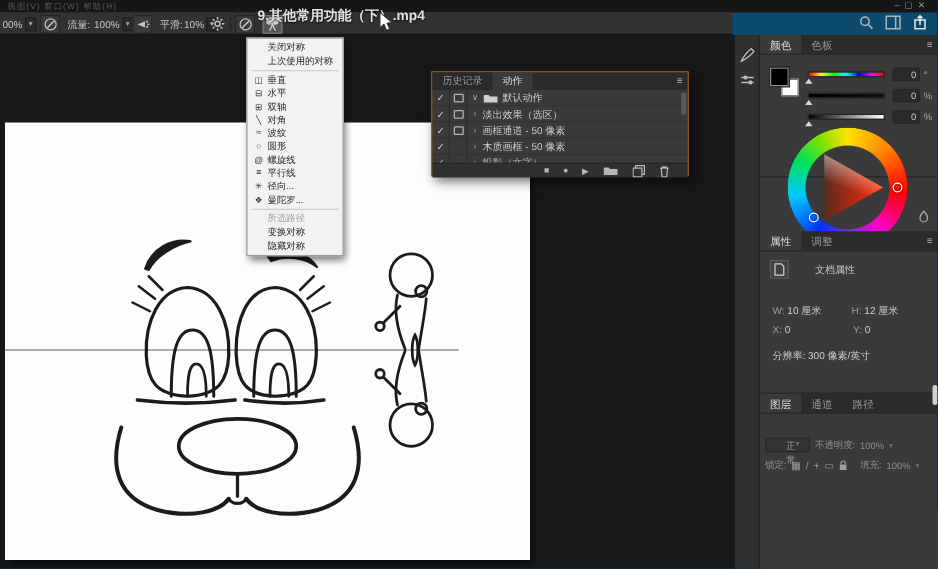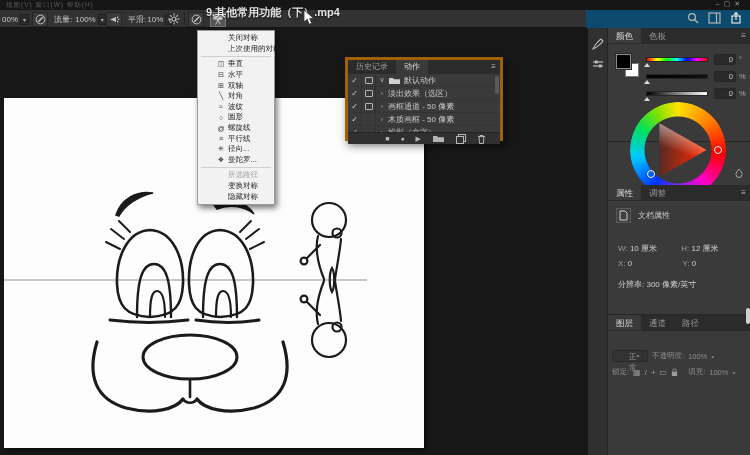--- a/index.html
+++ b/index.html
@@ -22,27 +22,27 @@
   .ob-sep { position:absolute; top:3px; width:1px; height:12px; background:#252525; }
   .tb-icons { position:absolute; top:10px; right:8px; height:16px; display:flex; gap:9px; align-items:center; z-index:5; }
 
   
   .docarea { position:absolute; left:0; top:28px; width:588px; height:427px; background:#181818; }
   .canvas { position:absolute; left:4px; top:70px; width:420px; height:350px; background:#fdfdfd; box-shadow:2px 2px 6px rgba(0,0,0,.6); }
   .canvas svg { position:absolute; left:0; top:0; }
 
   
   .sym-menu { position:absolute; left:197px; top:30px; width:78px; background:#f2f2f2; border:1px solid #9b9b9b; box-shadow:2px 3px 6px rgba(0,0,0,.55); z-index:30; padding:2px 0; }
-  .mrow { height:10.6px; display:flex; align-items:center; font-size:7.5px; color:#1d1d1d; padding-left:18px; white-space:nowrap; }
+  .mrow { height:10.6px; display:flex; align-items:center; font-size:7.5px; color:#1d1d1d; padding-left:4px; white-space:nowrap; }
   .mrow .mico { width:10px; font-size:7px; color:#333; text-align:center; margin-right:2px; flex:0 0 10px; }
   .mrow.disabled { color:#a0a0a0; }
   .msep { height:1px; background:#cfcfcf; margin:2px 3px; }
 
   
-  .actions-panel { position:absolute; left:345px; top:57px; width:158px; height:84px; background:#3a3a3a; border:3px solid #a16207; box-shadow:3px 4px 9px rgba(0,0,0,.6); z-index:20; }
+  .actions-panel { position:absolute; left:345px; top:57px; width:206px; height:84px; background:#3a3a3a; border:1px solid #a16207; box-shadow:3px 4px 9px rgba(0,0,0,.6); z-index:20; }
   .ap-tabs { height:14px; background:#2b2b2b; display:flex; position:relative; }
   .ap-tab { padding:0 8px; font-size:8px; color:#9a9a9a; line-height:14px; background:#2b2b2b; }
   .ap-tab.active { background:#3a3a3a; color:#dcdcdc; }
   .ap-menu { position:absolute; right:4px; top:2px; color:#bbb; font-size:8px; }
   .ap-rows { height:58px; overflow:hidden; position:relative; background:#3a3a3a; }
   .arow { height:13px; display:flex; align-items:center; font-size:8px; color:#ccc; border-bottom:1px solid #343434; }
   .acheck { width:14px; flex:0 0 14px; text-align:center; color:#d0d0d0; font-size:8px; border-right:1px solid #303030; height:13px; line-height:13px; }
   .atoggle { width:14px; flex:0 0 14px; text-align:center; border-right:1px solid #303030; height:13px; display:flex; align-items:center; justify-content:center; }
   .tgl { width:8px; height:7px; border:1px solid #b5b5b5; border-radius:1px; }
   .aarrow { width:12px; flex:0 0 12px; text-align:center; color:#aaa; font-size:7px; }
@@ -79,21 +79,21 @@
     -webkit-mask:radial-gradient(circle,transparent 33px,#000 34px); mask:radial-gradient(circle,transparent 33px,#000 34px); }
   .tri { position:absolute; left:17px; top:17px; width:62px; height:62px;
     clip-path:polygon(96% 50%, 20% 7%, 20% 93%);
     background:linear-gradient(200deg, rgba(255,255,255,.95), rgba(255,255,255,0) 52%), linear-gradient(to right,#2b2b2b,#ff2a00 92%); }
   .ring-marker { position:absolute; width:8px; height:8px; border:1.5px solid #fff; border-radius:50%; box-shadow:0 0 1px #000 inset,0 0 1px #000; }
   .picker-ico { position:absolute; left:126px; top:140px; }
 
   
   .props-panel { position:absolute; left:0; top:157px; width:142px; height:130px; border-bottom:1px solid #262626; }
   .props-body { position:absolute; left:0; top:16px; width:142px; bottom:0; font-size:8px; color:#c9c9c9; }
-  .doc-head { position:absolute; left:8px; top:7px; display:flex; align-items:center; gap:7px;text-align:right; }
+  .doc-head { position:absolute; left:8px; top:7px; display:flex; align-items:center; gap:21px;text-align:right; }
   .doc-ico-box { width:15px; height:15px; border:1px solid #5a5a5a; display:flex; align-items:center; justify-content:center; background:#404040; }
   .prop-label { color:#9f9f9f; }
   .prop-val { color:#cfcfcf; }
   .props-row { position:absolute; left:10px; white-space:nowrap; }
 
   
   .layers-panel { position:absolute; left:0; top:287px; width:142px; height:140px; }
   .lp-filter { position:absolute; left:0; top:17px; width:142px; height:15px; display:flex; align-items:center; gap:3px; padding:0 4px; }
   .filter-box { display:flex; align-items:center; gap:3px; width:44px; height:12px; background:#2e2e2e; border:1px solid #272727; border-radius:2px; padding:0 2px; font-size:7.5px; color:#bbb; }
   .fic { font-size:8px; color:#9d9d9d; width:11px; text-align:center; }

